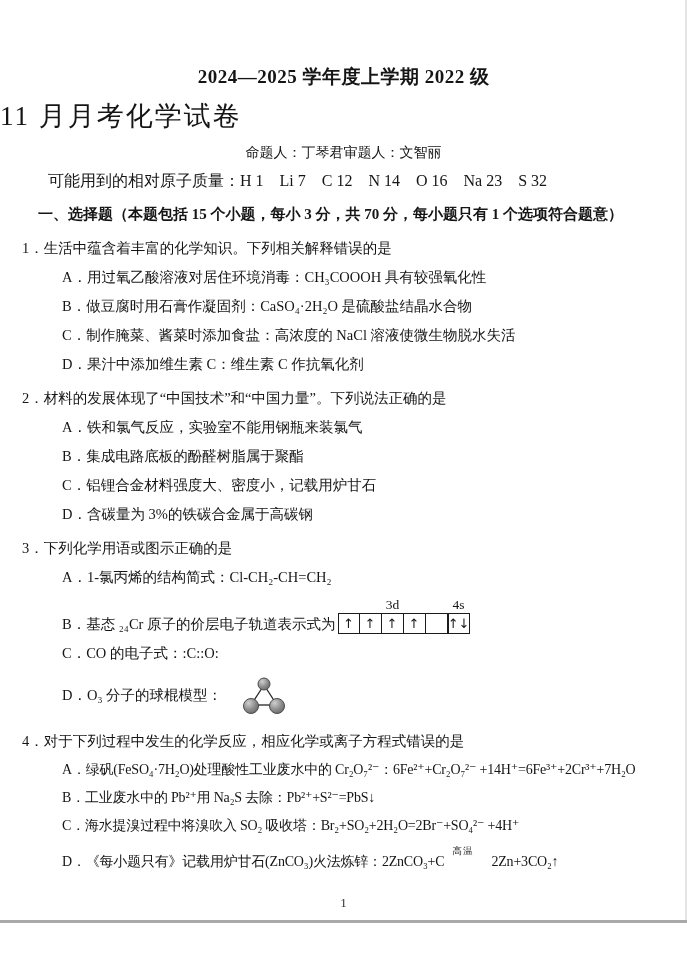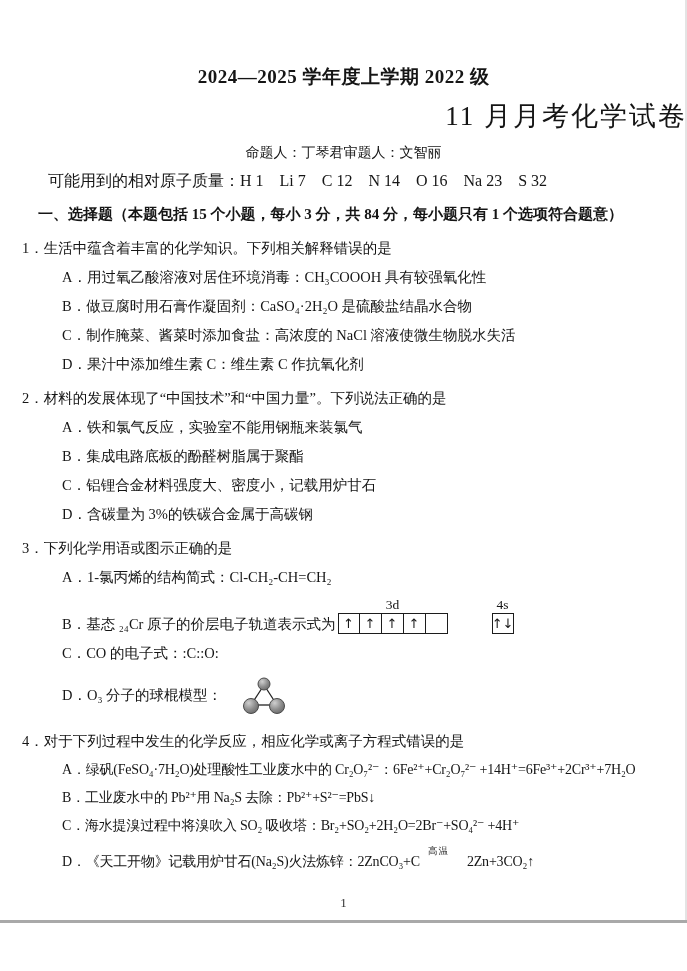--- a/index.html
+++ b/index.html
@@ -3,33 +3,33 @@
 <meta charset="utf-8">
 <style>
   * { margin:0; padding:0; box-sizing:border-box; }
   html,body { background:#fff; }
   .page {
     position:relative; width:687px; height:923px; background:#ffffff;
     font-family:"Liberation Serif","DejaVu Serif",serif; color:#151515;
     padding-top:64px; overflow:hidden;
   }
   .title1 { font-size:19px; font-weight:700; text-align:center; letter-spacing:.5px; }
-  .title2 { font-size:27px; font-weight:400; text-align:right; margin-top:8px; letter-spacing:2px; }
+  .title2 { font-size:27px; font-weight:400; text-align:left; margin-top:8px; letter-spacing:2px; }
   .persons { display:flex; justify-content:center; margin-top:10px; font-size:14px; }
   .examtime { text-align:right; padding-right:28px; margin-top:5px; font-size:14.5px; }
   .atomic { padding-left:48px; margin-top:9px; font-size:16px; }
   .section { padding-left:38px; margin-top:13px; font-size:15px; font-weight:700; }
   .stem { padding-left:22px; margin-top:15px; font-size:14.5px; white-space:nowrap; }
   .opt  { padding-left:62px; margin-top:10px; font-size:14.5px; white-space:nowrap; }
   .opt-dense { font-size:14px; letter-spacing:-.2px; }
   .opt-flex { display:flex; align-items:flex-end; }
   .opt-mid  { display:flex; align-items:center;gap:12px; }
 
   
-  .orbital { display:inline-flex; align-items:flex-end; gap:44px; margin-left:2px; }
+  .orbital { display:inline-flex; align-items:flex-end; margin-left:2px; }
   .orb-group { display:inline-flex; flex-direction:column; align-items:center; }
   .orb-label { font-size:13.5px; line-height:16px; }
   .orb-cells { display:flex; }
   .cell {
     width:22px; height:21px; border:1px solid #1c1c1c; display:flex;
     align-items:center; justify-content:center; font-size:13px;
     font-family:"DejaVu Sans","Liberation Sans",sans-serif; background:#fff;
   }
   .cell + .cell { border-left:none; }
 
@@ -55,21 +55,21 @@
   <div class="title2">11 月月考化学试卷</div>
 
   <div class="persons">
     <span>命题人：丁琴君</span>
     <span>审题人：文智丽</span>
   </div>
 
 
   <div class="atomic">可能用到的相对原子质量：H 1　Li 7　C 12　N 14　O 16　Na 23　S 32</div>
 
-  <div class="section">一、选择题（本题包括 15 个小题，每小 3 分，共 84 分，每小题只有 1 个选项符合题意）</div>
+  <div class="section">一、选择题（本题包括 15 个小题，每小 3 分，共 70 分，每小题只有 1 个选项符合题意）</div>
 
   <div class="stem">1．生活中蕴含着丰富的化学知识。下列相关解释错误的是</div>
   <div class="opt">A．用过氧乙酸溶液对居住环境消毒：CH₃COOOH 具有较强氧化性</div>
   <div class="opt">B．做豆腐时用石膏作凝固剂：CaSO₄·2H₂O 是硫酸盐结晶水合物</div>
   <div class="opt">C．制作腌菜、酱菜时添加食盐：高浓度的 NaCl 溶液使微生物脱水失活</div>
   <div class="opt">D．果汁中添加维生素 C：维生素 C 作抗氧化剂</div>
 
   <div class="stem">2．材料的发展体现了“中国技术”和“中国力量”。下列说法正确的是</div>
   <div class="opt">A．铁和氯气反应，实验室不能用钢瓶来装氯气</div>
   <div class="opt">B．集成电路底板的酚醛树脂属于聚酯</div>
@@ -121,20 +121,20 @@
       <circle cx="37" cy="33" r="7.5" fill="url(#ballg)" stroke="#4a4a4a" stroke-width="1"></circle>
     </svg>
   </div>
 
   <div class="stem">4．对于下列过程中发生的化学反应，相应化学或离子方程式错误的是</div>
   <div class="opt opt-dense">A．绿矾(FeSO₄·7H₂O)处理酸性工业废水中的 Cr₂O₇²⁻：6Fe²⁺+Cr₂O₇²⁻ +14H⁺=6Fe³⁺+2Cr³⁺+7H₂O</div>
   <div class="opt opt-dense">B．工业废水中的 Pb²⁺用 Na₂S 去除：Pb²⁺+S²⁻=PbS↓</div>
   <div class="opt opt-dense">C．海水提溴过程中将溴吹入 SO₂ 吸收塔：Br₂+SO₂+2H₂O=2Br⁻+SO₄²⁻ +4H⁺</div>
 
   <div class="opt opt-dense">
-    <span>D．《天工开物》记载用炉甘石(Na₂S)火法炼锌：2ZnCO₃+C</span><span class="cond">高温</span><span>2Zn+3CO₂↑</span>
+    <span>D．《每小题只有》记载用炉甘石(ZnCO₃)火法炼锌：2ZnCO₃+C</span><span class="cond">高温</span><span>2Zn+3CO₂↑</span>
   </div>
 
   <div class="footer">1</div>
 
   <div class="right-edge"></div>
   <div class="bottom-edge"></div>
 </div>
 
 </body></html>

